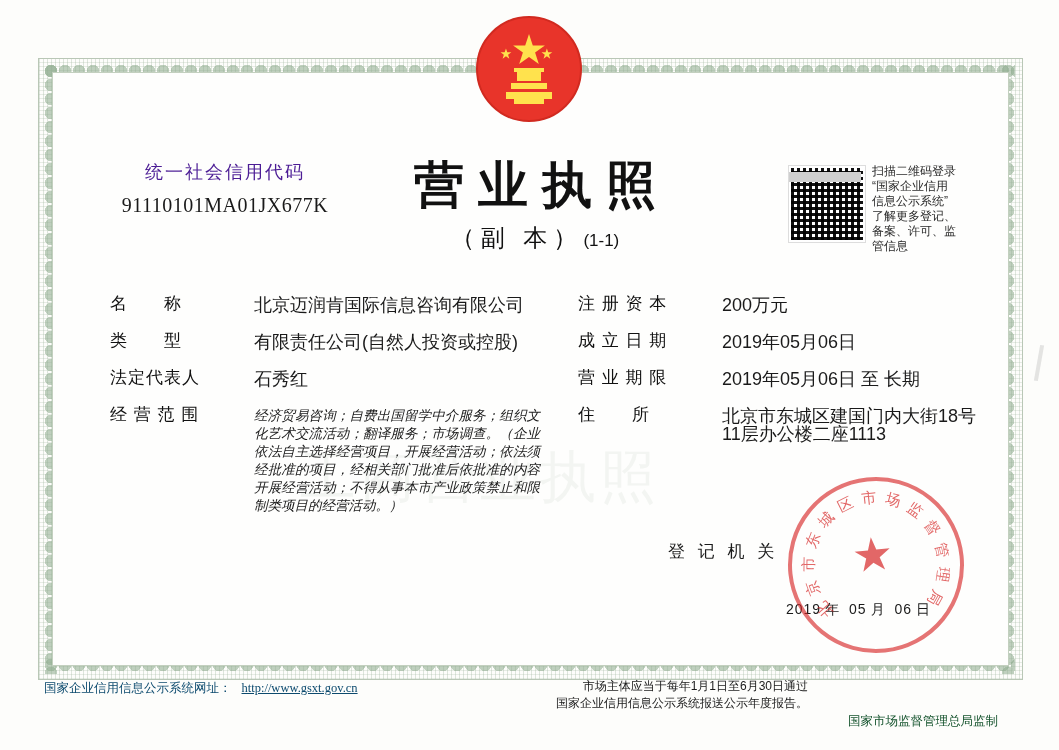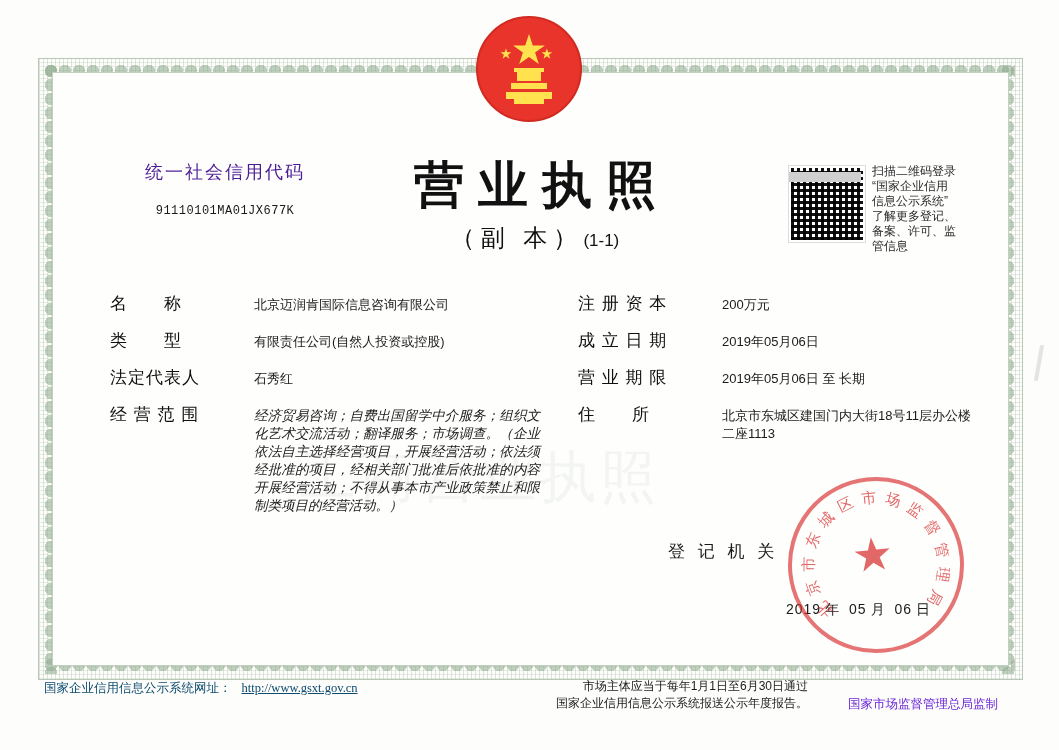--- a/index.html
+++ b/index.html
@@ -91,24 +91,24 @@
     width: 230px;
     text-align: center;
   }
   .credit-label {
     font-size: 18px;
     letter-spacing: 2px;
     color: #4c1d95;
     font-family: "Liberation Sans", sans-serif;
   }
   .credit-code {
-    margin-top: 20px;
-    font-size: 12px;
+    margin-top: 10px;
+    font-size: 20px;
     letter-spacing: 0.5px;
-    font-family: Liberation Mono, monospace;
+    font-family: Liberation Serif, serif;
   }
 
   .main-title {
     position: absolute;
     left: 370px; top: 152px;
     width: 330px;
     text-align: center;
     font-size: 50px;
     font-weight: bold;
     letter-spacing: 14px;
@@ -170,21 +170,21 @@
     white-space: nowrap;
   }
   .row .label.wide { flex: 0 0 104px; }
   .row .value {
     font-size: 13.5px;
     line-height: 18px;
     color: #1a1a1a;
     padding-top: 4px;
     font-family: "Liberation Sans", sans-serif;
   }
-  .row .value.big { font-size: 13px; }
+  .row .value.big { font-size: 18px; }
   .scope-value { max-width: 318px; text-align: justify; font-style: italic; }
   .addr-value { max-width: 300px; }
 
   
   .reg-auth {
     position: absolute;
     left: 668px; top: 540px;
     font-size: 17px;
     letter-spacing: 4px;
     font-family: "Liberation Sans", sans-serif;
@@ -254,23 +254,23 @@
     left: 478px; top: 678px;
     width: 330px;
     font-size: 12px;
     line-height: 17px;
     color: #1a1a1a;
     font-family: "Liberation Sans", sans-serif;
     text-align: right;
   }
   .footer-right {
     position: absolute;
-    left: 848px; top: 696px;
+    left: 848px; top: 713px;
     font-size: 12.5px;
-    color: #6d28d9;
+    color: #14532d;
     font-family: "Liberation Sans", sans-serif;
   }
   .scuff {
     position: absolute;
     left: 1037px; top: 345px;
     width: 4px; height: 36px;
     background: rgba(180,180,180,0.35);
     transform: rotate(10deg);
   }
 </style>

